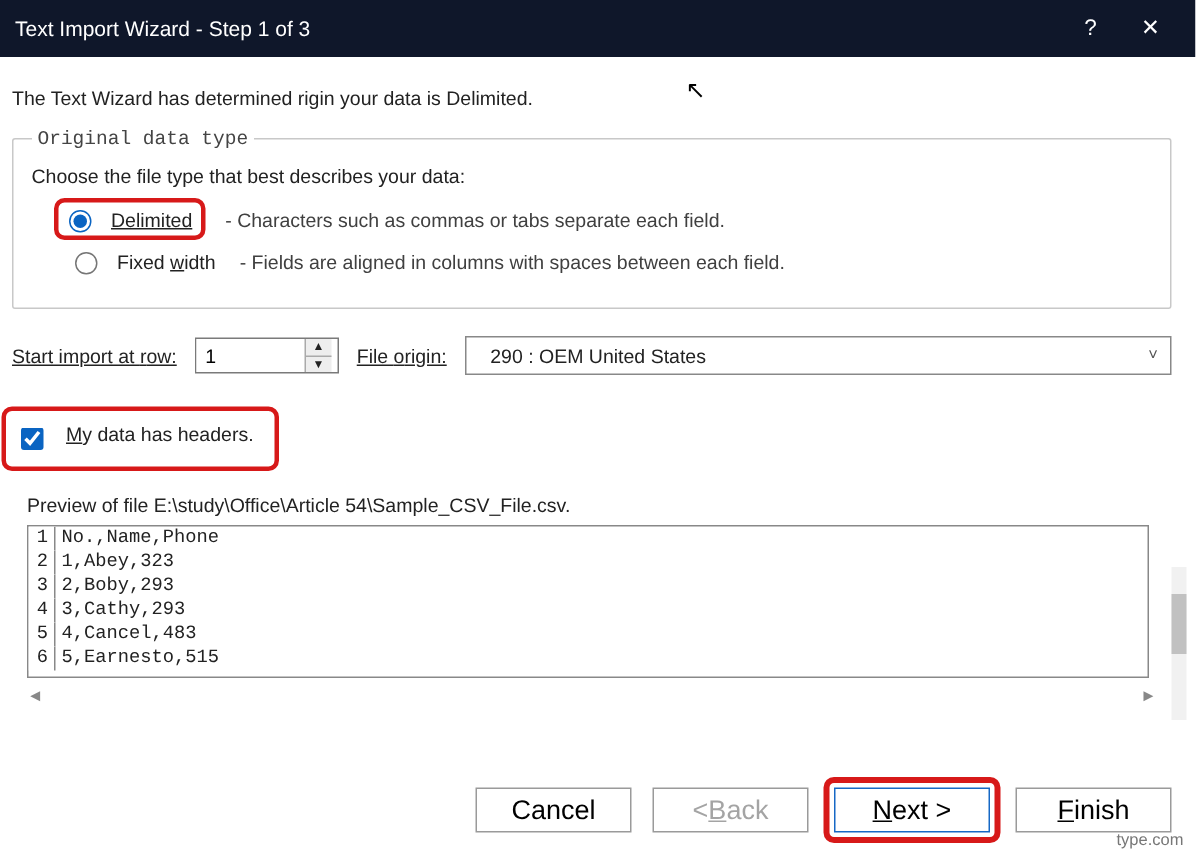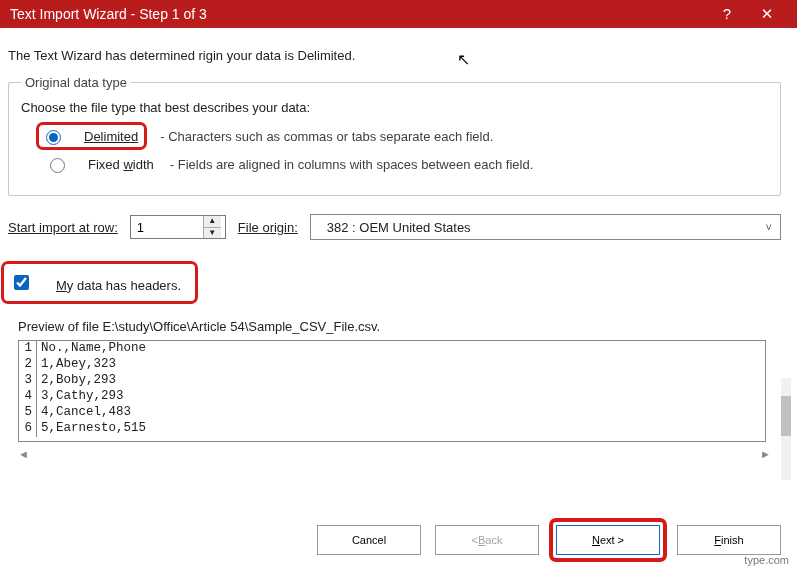--- a/index.html
+++ b/index.html
@@ -7,23 +7,23 @@
     margin: 0;
     font-family: "Segoe UI", Arial, sans-serif;
     font-size: 13px;
     background: #fff;
     width: 797px;
     height: 570px;
     overflow: hidden;
     position: relative;
   }
   .titlebar {
-    background: #b91c1c;
+    background: #0f172a;
     color: #fff;
-    height: 28px;
+    height: 38px;
     display: flex;
     align-items: center;
     padding: 0 10px;
     font-size: 14px;
   }
   .titlebar .title { flex: 1; }
   .titlebar .btn {
     width: 40px;
     text-align: center;
     font-size: 15px;
@@ -39,32 +39,33 @@
   fieldset.group {
     border: 1px solid #c8c8c8;
     border-radius: 2px;
     margin: 0 0 18px 0;
     padding: 6px 10px 14px 12px;
   }
   fieldset.group legend {
     padding: 0 4px;
     color: #444;
     font-size: 13px;
+    font-family: Liberation Mono, monospace;
   }
   .choose-line { margin: 4px 0 10px 0; }
   .radio-row {
     display: flex;
     align-items: center;
     gap: 16px;
     margin: 6px 0 8px 18px;
   }
   .radio-wrap {
     display: flex;
     align-items: center;
-    gap: 20px;
+    gap: 10px;
   }
   .radio-wrap input[type=radio] {
     width: 15px; height: 15px;
     accent-color: #0a64c2;
   }
   .radio-wrap label .ul { text-decoration: underline; }
   .desc { color: #404040; }
   .hl-red {
     outline: 3px solid #d71919;
     border-radius: 4px;
@@ -102,22 +103,22 @@
     border: 1px solid #888;
     display: flex;
     align-items: center;
     justify-content: space-between;
     padding: 0 8px 0 16px;
     background: #fff;
   }
   .select-origin .chev { font-size: 11px; color:#555; }
   .chk-row {
     display: inline-flex;
-    align-items: flex-end;
-    gap: 24px;
+    align-items: flex-start;
+    gap: 12px;
     padding: 6px 8px 6px 4px;
   }
   .chk-row input[type=checkbox] {
     width: 15px; height:15px;
     accent-color: #0a64c2;
   }
   .chk-row label .ul { text-decoration: underline; }
   .preview-label { margin: 18px 0 6px 10px; color:#222; }
   .preview-box {
     margin-left: 10px;
@@ -165,21 +166,21 @@
     align-items: center;
   }
   .btn-std {
     min-width: 104px;
     height: 30px;
     border: 1px solid #9a9a9a;
     background: #fff;
     display: inline-flex;
     align-items: center;
     justify-content: center;
-    font-size: 11px;
+    font-size: 18px;
     padding: 0 16px;
   }
   .btn-std.disabled { color: #a4a4a4; }
   .btn-std .ul { text-decoration: underline; }
   .btn-next-hl {
     outline: 4px solid #d71919;
     border-radius: 3px;
     padding: 3px;
     display: inline-block;
   }
@@ -242,21 +243,21 @@
     <label>Start import at <span class="ul">r</span>ow:</label>
     <span class="spin-wrap">
       <input type="text" value="1" style="">
       <span class="spin-btns">
         <span class="sb">▲</span>
         <span class="sb">▼</span>
       </span>
     </span>
     <label>File <span class="ul">o</span>rigin:</label>
     <div class="select-origin">
-      <span>382 : OEM United States</span>
+      <span>290 : OEM United States</span>
       <span class="chev">˅</span>
     </div>
   </div>
 
   <span class="hl-red" style="margin-left:-4px;">
     <span class="chk-row">
       <input type="checkbox" checked="" style="">
       <label><span class="ul">M</span>y data has headers.</label>
     </span>
   </span>

